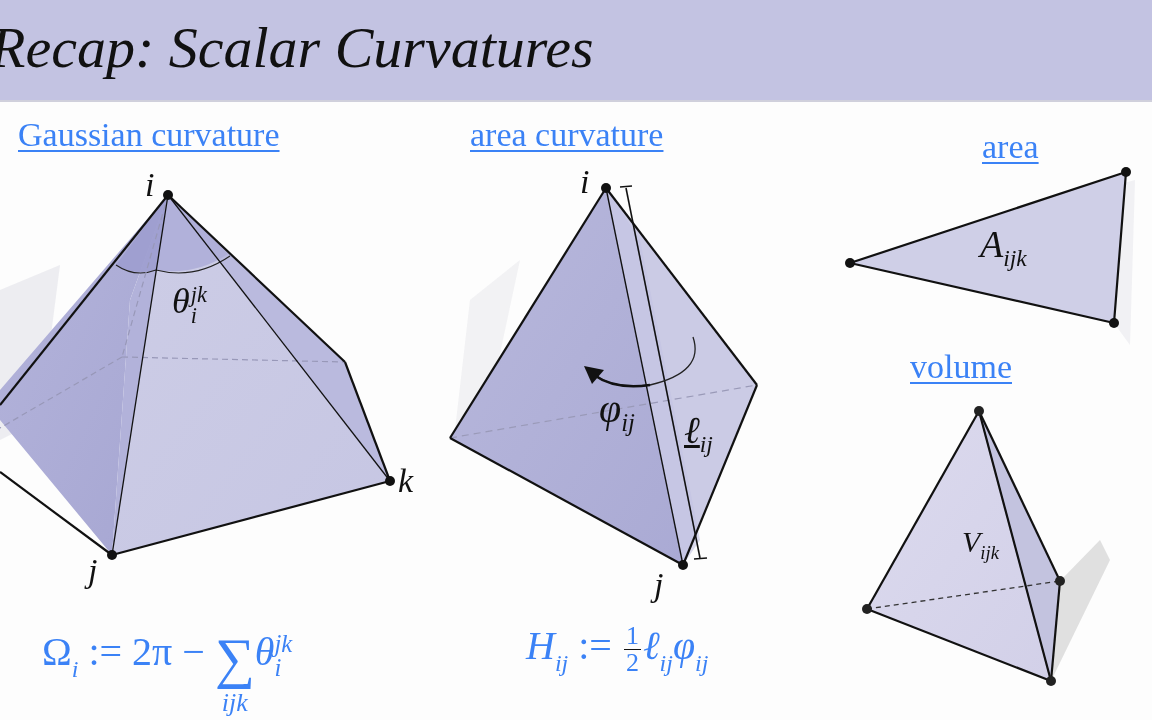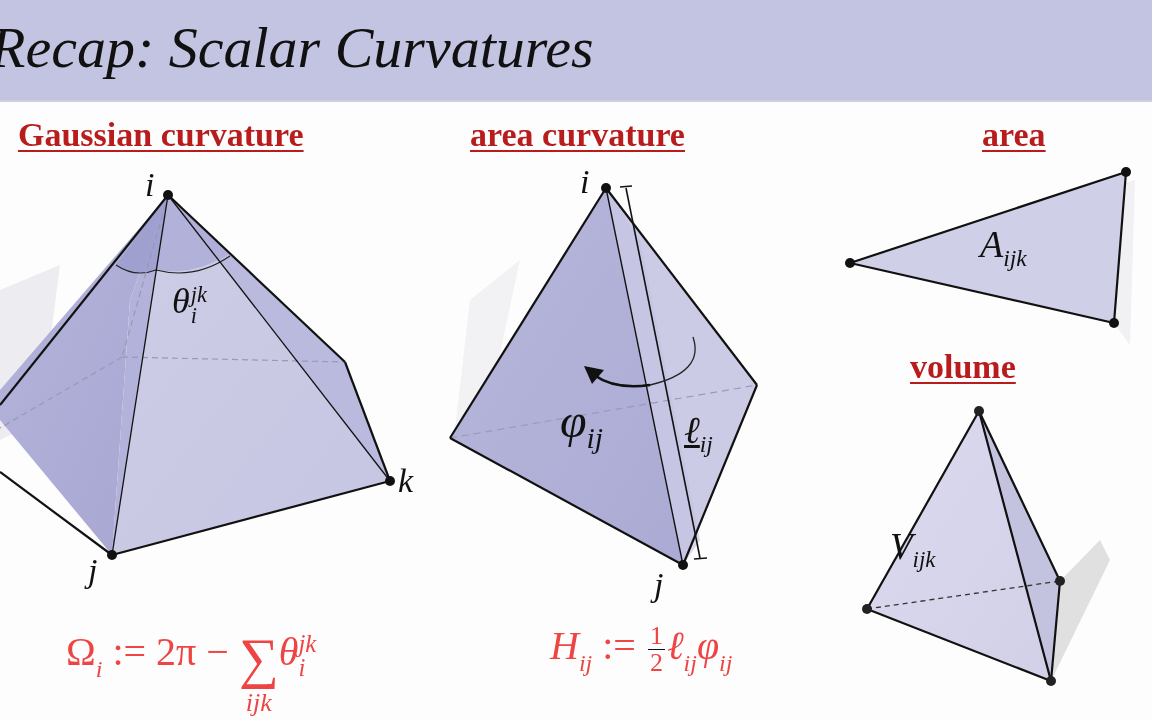--- a/index.html
+++ b/index.html
@@ -18,56 +18,56 @@
   .banner-title {
     position: absolute; left: -10px; top: 14px;
     font-family: "Liberation Serif", "DejaVu Serif", serif;
     font-style: italic;
     font-size: 58px; color: #111;
     white-space: nowrap; letter-spacing: 0px;
   }
   .heading {
     position: absolute;
     font-family: "Liberation Serif", "DejaVu Serif", serif;
-    font-weight: bold; font-size: 34px; color: #b91c1c;
+    font-weight: normal; font-size: 34px; color: #3b82f6;
     text-decoration: underline; text-decoration-thickness: 2px;
     text-underline-offset: 4px;
     white-space: nowrap;
   }
   svg.fig { position: absolute; left: 0; top: 0; }
   .mlabel {
     position: absolute;
     font-family: "Liberation Serif", "DejaVu Serif", serif;
     font-style: italic; color: #111; white-space: nowrap;
   }
   .mlabel sub, .mlabel sup { font-size: 62%; }
   .formula {
     position: absolute;
     font-family: "Liberation Serif", "DejaVu Serif", serif;
-    color: #ef4444; white-space: nowrap; font-size: 40px; margin-left: 24px;
+    color: #3b82f6; white-space: nowrap; font-size: 40px;
   }
   .formula i { font-style: italic; }
   .formula .sub { font-size: 60%; font-style: italic; position: relative; top: 12px; }
   .sum-wrap { display: inline-block; position: relative; text-align: center; vertical-align: middle; }
   .sum-sym { font-size: 56px; line-height: 1; display: block; }
   .sum-lim { font-size: 26px; font-style: italic; display: block; margin-top: 2px; }
   .frac { display: inline-block; vertical-align: middle; text-align: center; font-size: 26px; line-height: 1; margin: 0 2px; }
   .frac .num { display: block; border-bottom: 1.5px solid #111; padding: 0 2px; }
   .frac .den { display: block; }
 </style>
 </head>
 <body>
 
 <div class="banner">
   <div class="banner-title">Recap: Scalar Curvatures</div>
 </div>
 
 <div class="heading" style="left:18px; top:116px;">Gaussian curvature</div>
 <div class="heading" style="left:470px; top:116px;">area curvature</div>
-<div class="heading" style="left:982px; top:116px;">area</div>
+<div class="heading" style="left:982px; top:128px;">area</div>
 <div class="heading" style="left:910px; top:348px;">volume</div>
 
 <svg class="fig" width="1152" height="720" viewBox="0 0 1152 720">
   <defs>
     <linearGradient id="gLeft" x1="0" y1="0" x2="1" y2="1">
       <stop offset="0" stop-color="#b4b4db"></stop>
       <stop offset="1" stop-color="#a6a6d2"></stop>
     </linearGradient>
     <linearGradient id="gFront" x1="0" y1="0" x2="1" y2="1">
       <stop offset="0" stop-color="#cdcde6"></stop>
@@ -176,26 +176,26 @@
   </g>
 </svg>
 
 <div class="mlabel" style="left:145px; top:166px; font-size:34px;">i</div>
 <div class="mlabel" style="left:88px; top:552px; font-size:34px;">j</div>
 <div class="mlabel" style="left:398px; top:462px; font-size:34px;">k</div>
 <div class="mlabel" style="left:172px; top:280px; font-size:36px;"><span>θ</span><span style="display:inline-block; vertical-align:middle; line-height:0.95; font-size:62%; margin-left:1px;"><span style="display:block;">jk</span><span style="display:block;">i</span></span></div>
 
 <div class="mlabel" style="left:580px; top:163px; font-size:34px;">i</div>
 <div class="mlabel" style="left:654px; top:566px; font-size:34px;">j</div>
-<div class="mlabel" style="left:560px; top:385px; font-size:48px;margin-top:8px;"><span>φ</span><sub>ij</sub></div>
+<div class="mlabel" style="left:599px; top:385px; font-size:40px;"><span>φ</span><sub>ij</sub></div>
 <div class="mlabel" style="left:684px; top:408px; font-size:38px;text-decoration:underline;"><span>ℓ</span><sub>ij</sub></div>
 
 <div class="mlabel" style="left:980px; top:222px; font-size:38px;"><span>A</span><sub>ijk</sub></div>
 
-<div class="mlabel" style="left:890px; top:525px; font-size:37px;"><span>V</span><sub>ijk</sub></div>
+<div class="mlabel" style="left:962px; top:525px; font-size:30px;"><span>V</span><sub>ijk</sub></div>
 
 <div class="formula" style="left:42px; top:612px;">
   <span>Ω</span><span class="sub">i</span>
   <span>:=</span>
   <span>2π</span>
   <span>−</span>
   <span class="sum-wrap" style="top:18px;"><span class="sum-sym">∑</span><span class="sum-lim">ijk</span></span><i>θ</i><span style="display:inline-block; vertical-align:middle; line-height:0.95; font-size:62%; font-style:italic;"><span style="display:block;">jk</span><span style="display:block;">i</span></span>
 </div>
 
 <div class="formula" style="left:526px; top:622px;">

